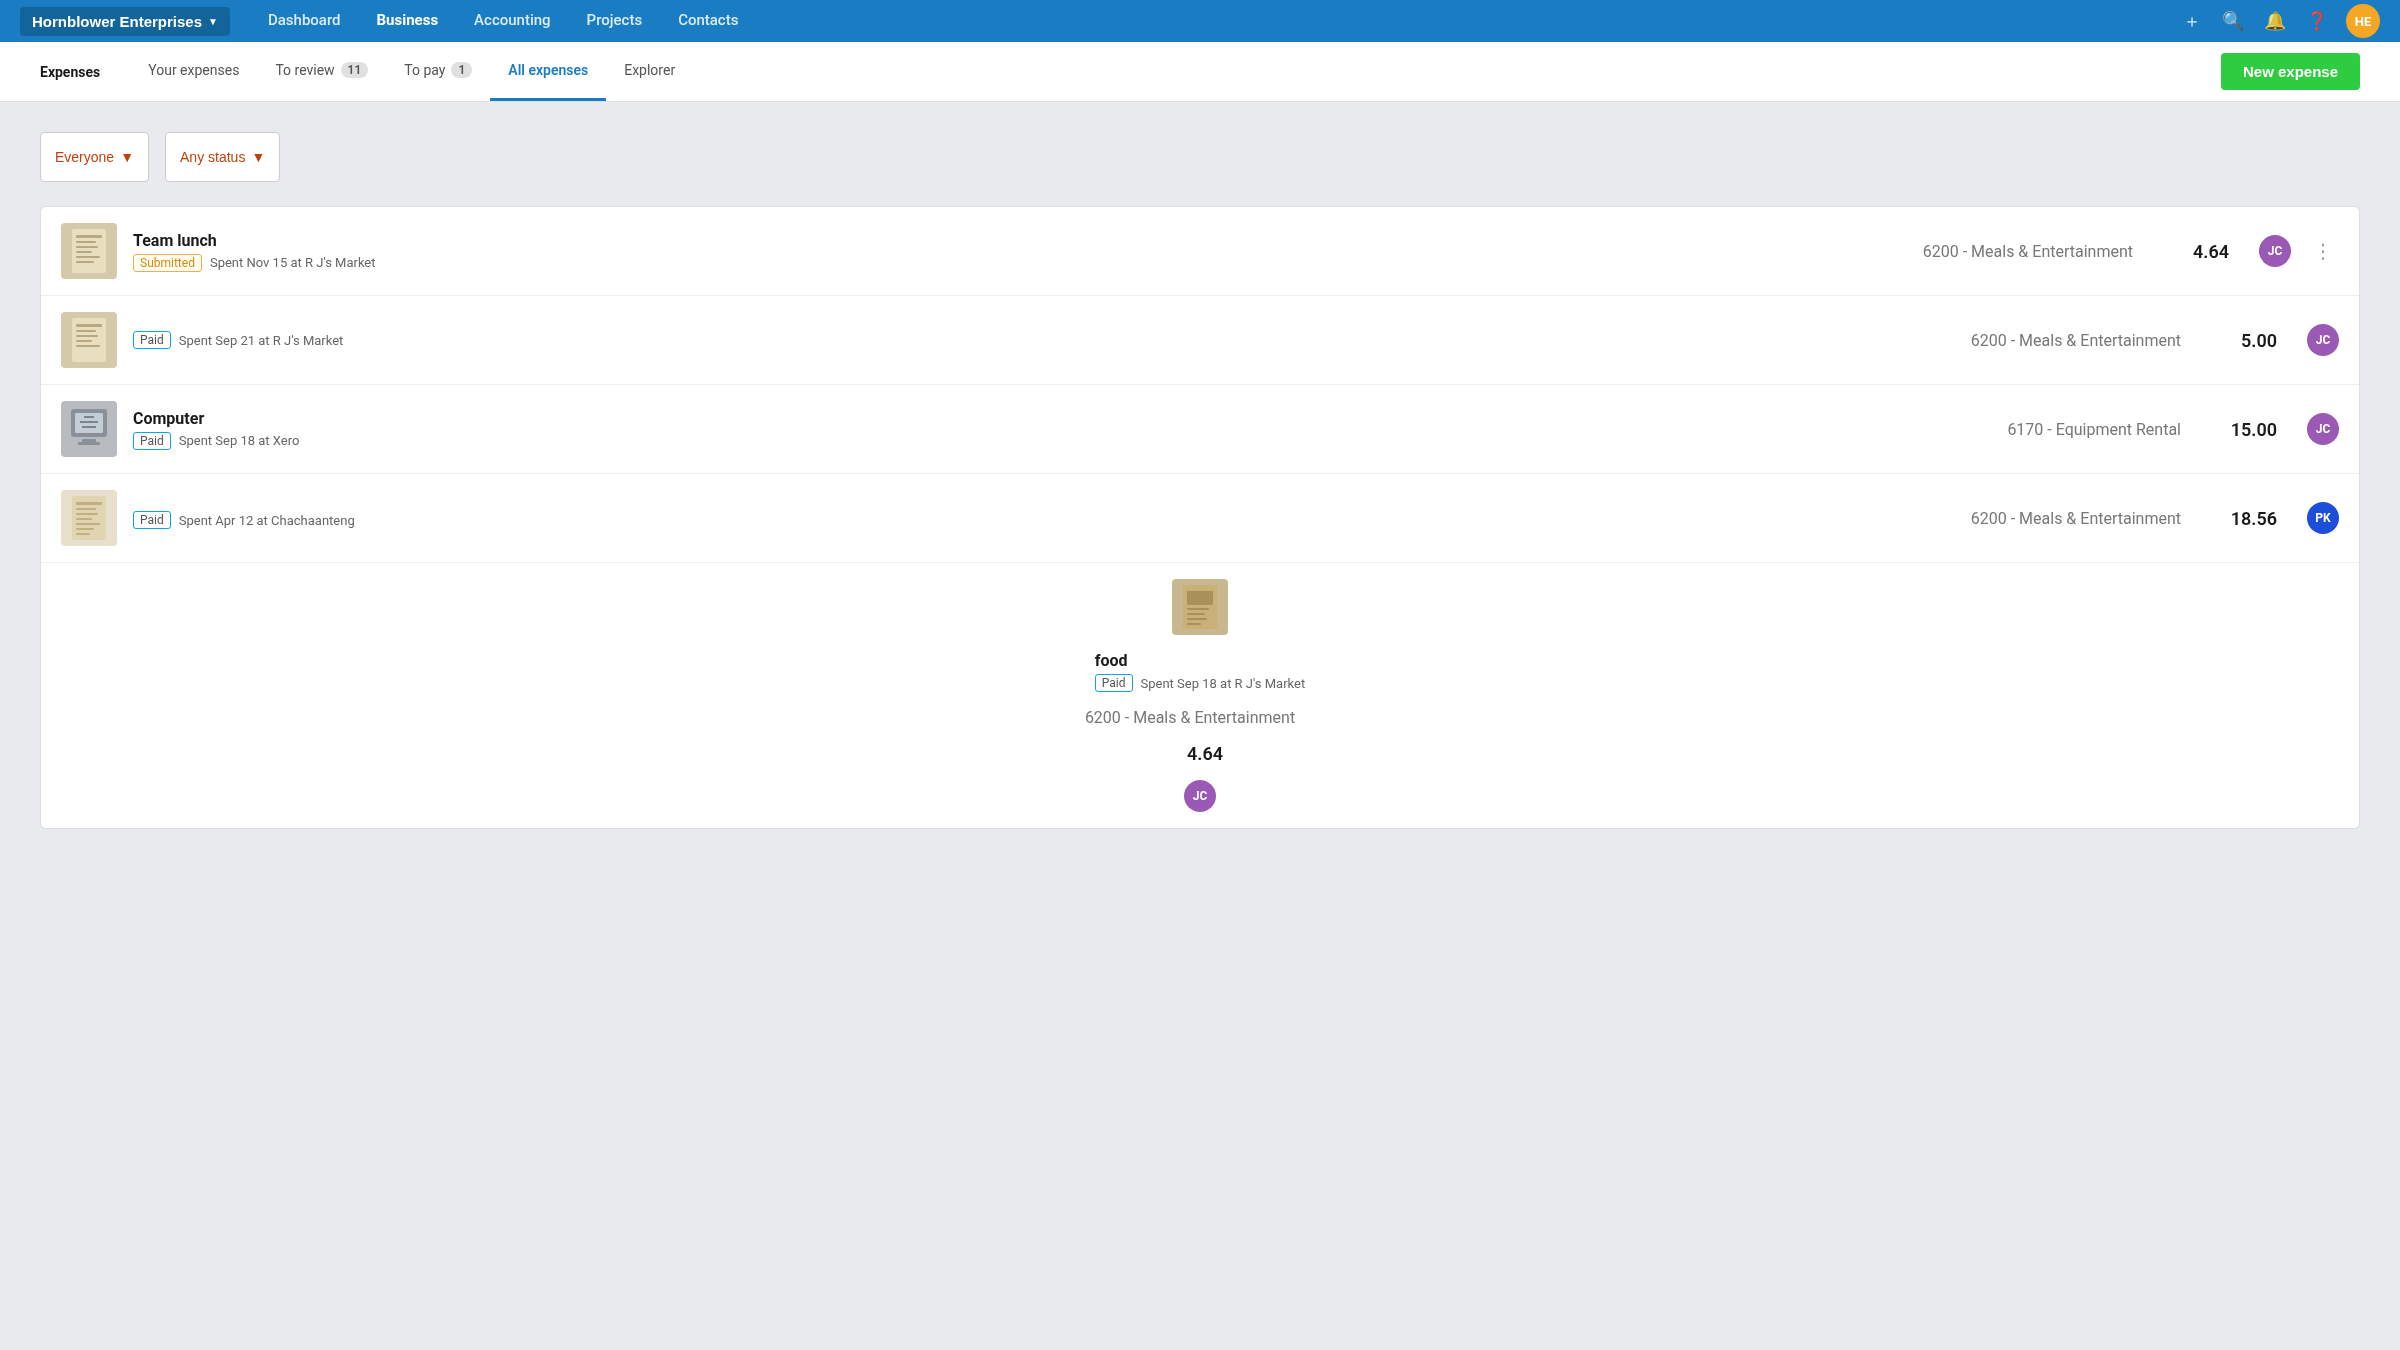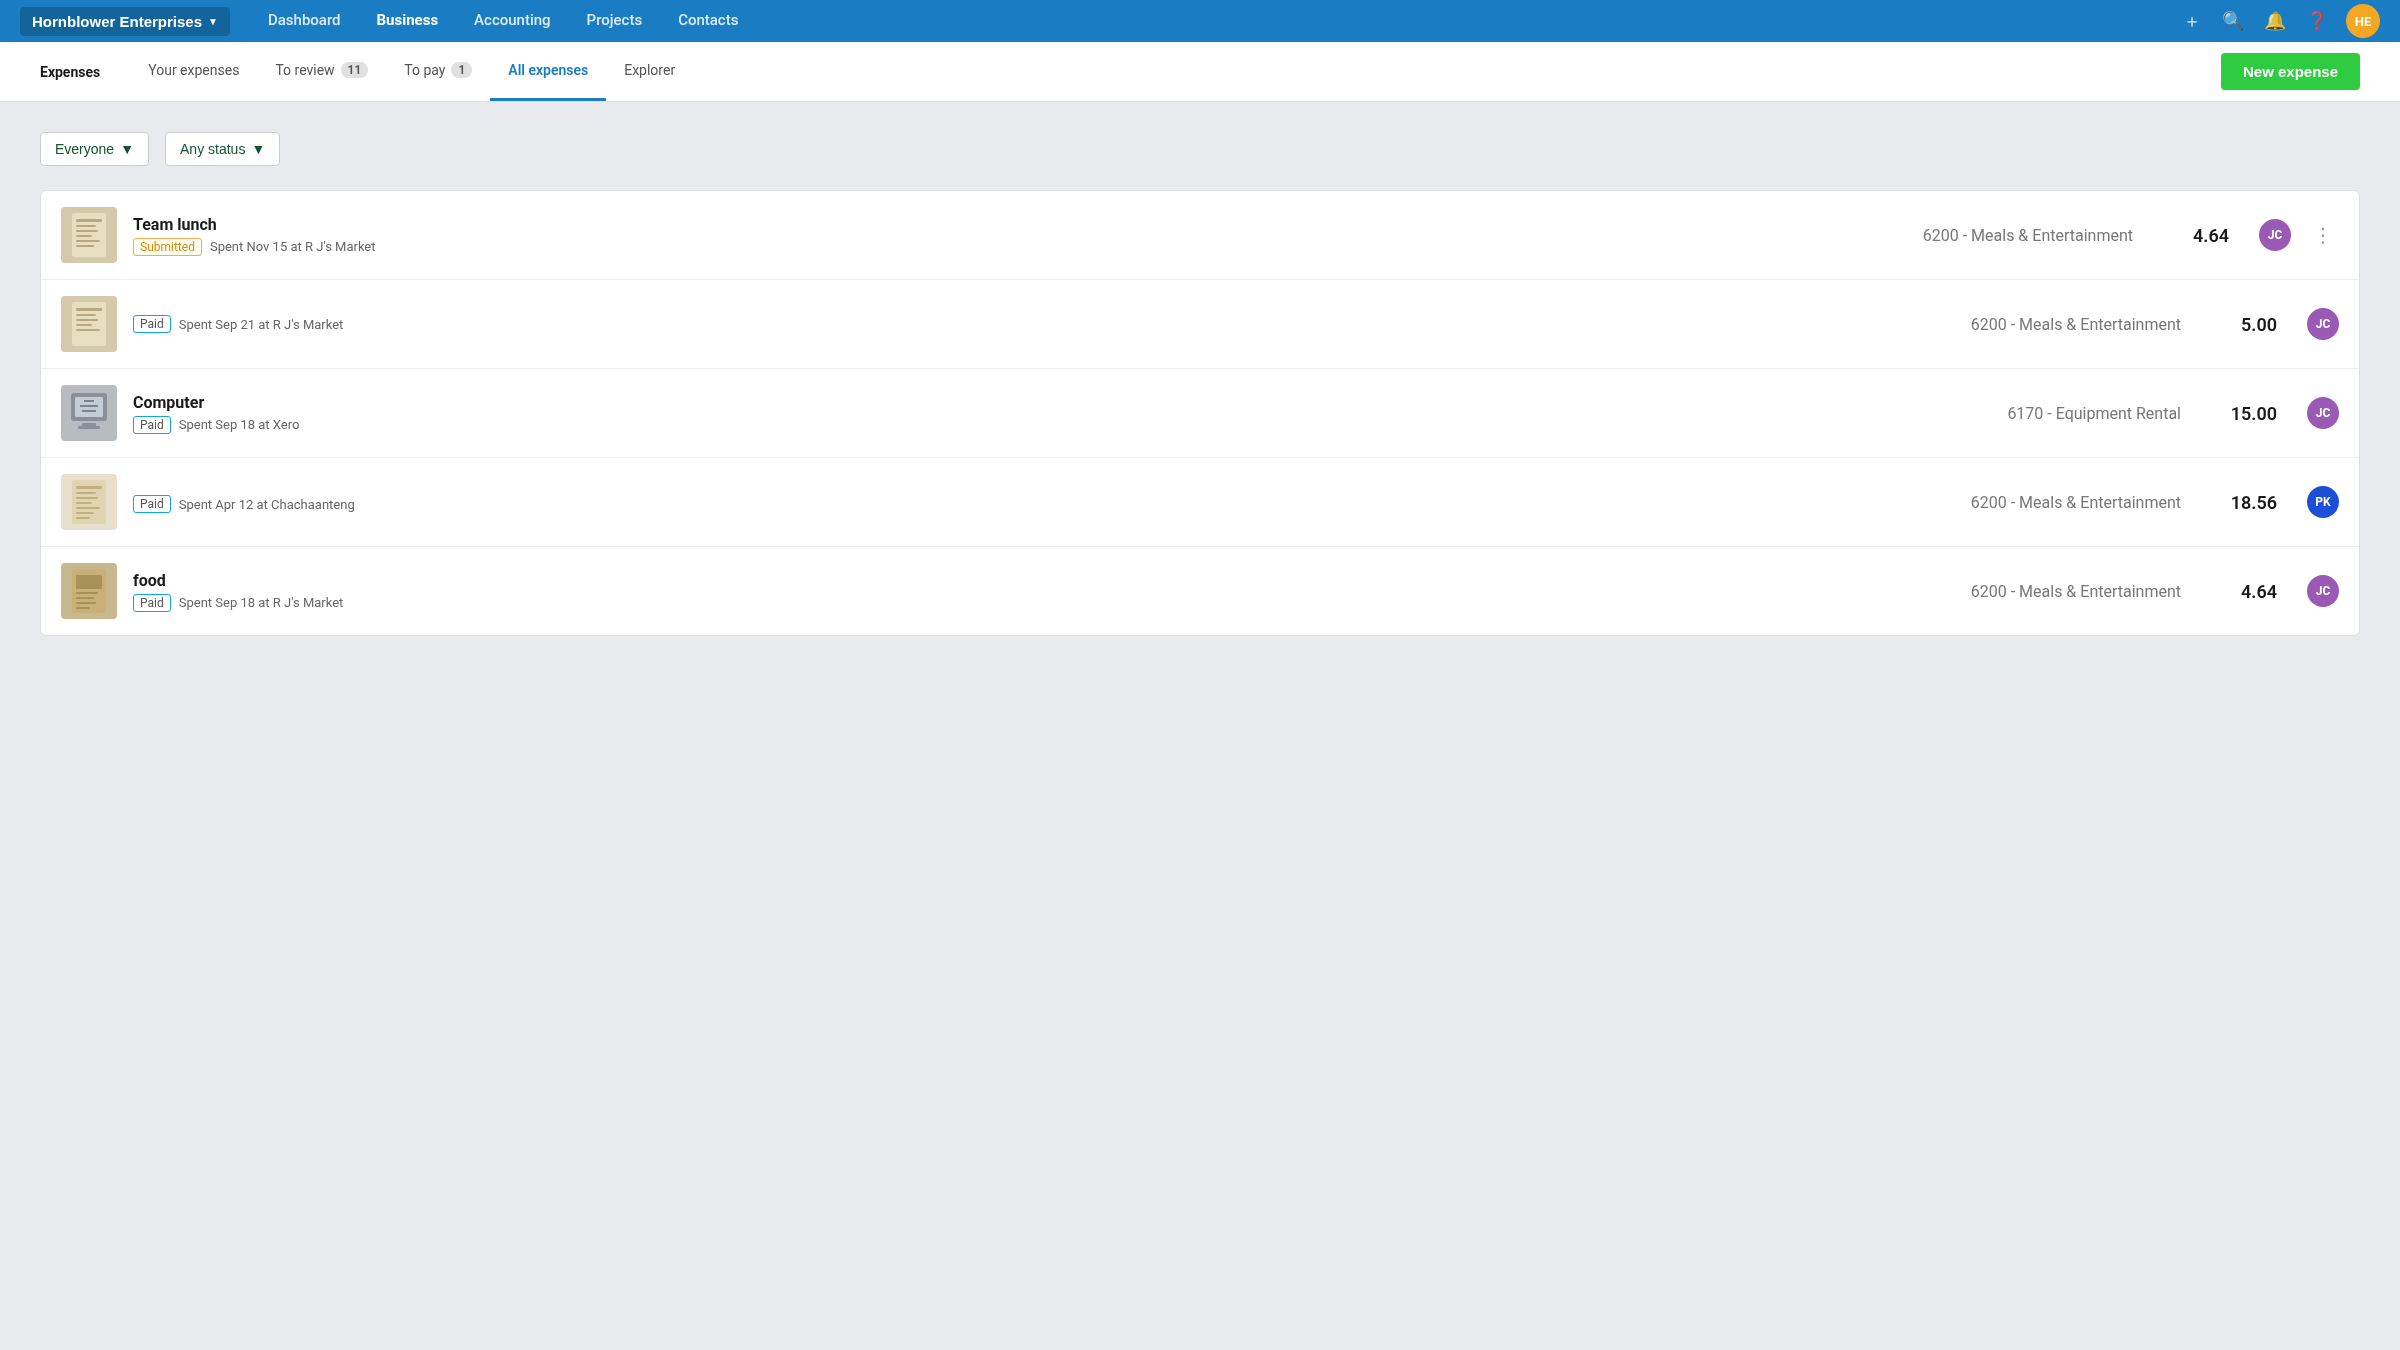--- a/index.html
+++ b/index.html
@@ -140,23 +140,23 @@
     
     .filters {
       display: flex;
       gap: 16px;
       margin-bottom: 24px;
     }
     .filter-btn {
       background: #fff;
       border: 1px solid #ccc;
       border-radius: 4px;
-      padding: 8px 14px;
+      padding: 16px 14px;
       font-size: 14px;
-      color: #14532d;
+      color: #c2410c;
       cursor: pointer;
       display: flex;
       align-items: center;
       gap: 6px;
     }
 
     
     .expense-list {
       background: #fff;
       border-radius: 6px;
@@ -164,21 +164,21 @@
       overflow: hidden;
     }
     .expense-item {
       display: flex;
       align-items: center;
       padding: 16px 20px;
       border-bottom: 1px solid #eee;
       gap: 16px;
       cursor: pointer;
     }
-    .expense-item:last-child { border-bottom: none; }
+    .expense-item:last-child { border-bottom: none; flex-direction: column; }
 
     .expense-thumb {
       width: 56px;
       height: 56px;
       border-radius: 4px;
       overflow: hidden;
       flex-shrink: 0;
       background: #f0ede8;
       display: flex;
       align-items: center;

